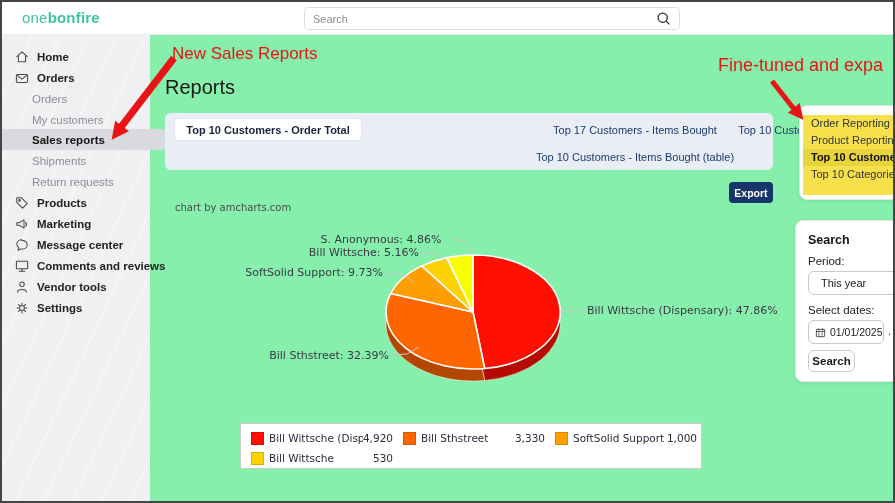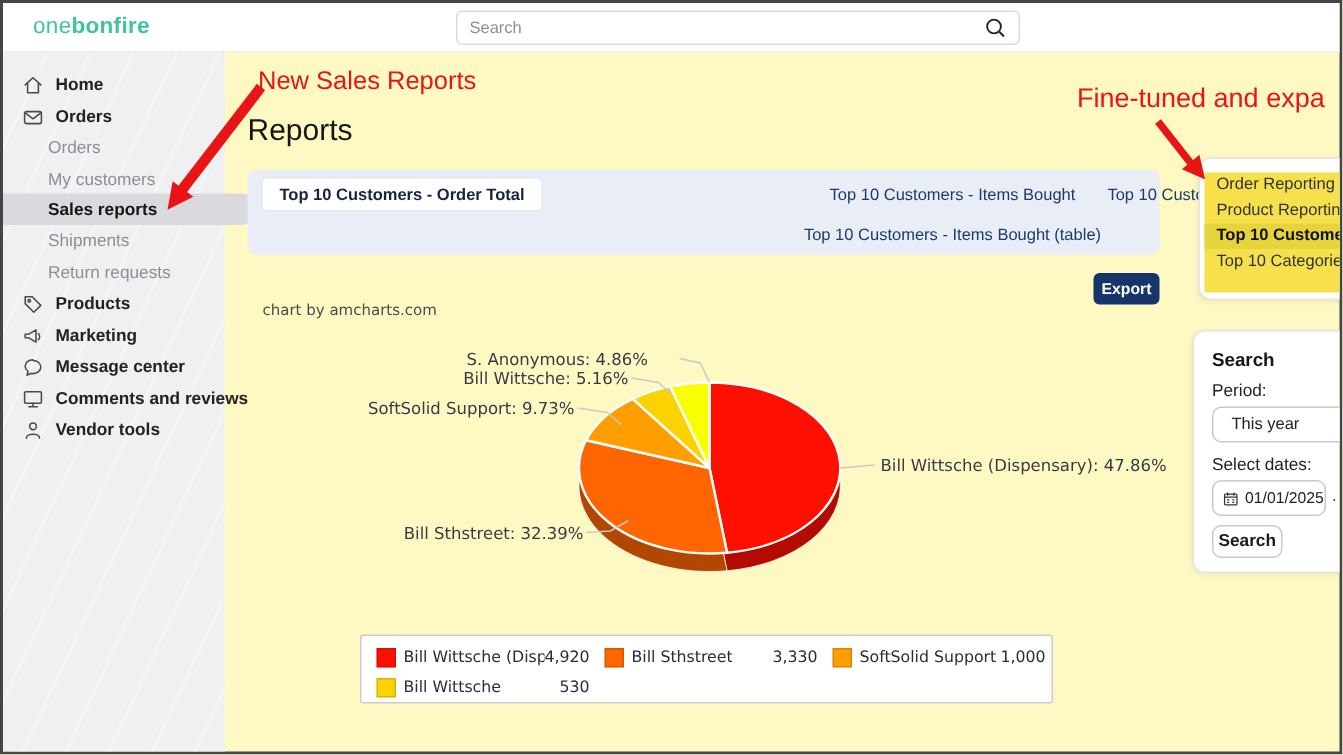--- a/index.html
+++ b/index.html
@@ -1,19 +1,19 @@
 <!DOCTYPE html>
 <html><head>
 <meta charset="utf-8">
 <style>
   * { margin:0; padding:0; box-sizing:border-box; }
   html,body { background:#fff; }
   #screen {
     position:relative; width:895px; height:503px; overflow:hidden;
-    border:2px solid #454545; background:#fef9c3;
+    border:2px solid #454545; background:#86efac;
     font-family:"Liberation Sans", sans-serif; color:#1c1c1c;
   }
 
   
   #header { position:absolute; left:0; top:0; width:895px; height:33px; background:#fff; border-bottom:1px solid #ececec; }
   #logo { position:absolute; left:20px; top:7px; font-size:15px; color:#3fc3a3; letter-spacing:.2px; }
   #logo .lt { font-weight:400; } #logo .bd { font-weight:700; }
   #top-search { position:absolute; left:302px; top:5px; width:376px; height:23px; border:1px solid #dcdcdc; border-radius:4px; background:#fff; display:flex; align-items:center; padding:0 8px; }
   #top-search input { flex:1; border:none; outline:none; font-size:11px; color:#333; font-family:"Liberation Sans",sans-serif; }
   #top-search input::placeholder { color:#8f8f8f; }
@@ -167,27 +167,36 @@
       </div>
     <div class="side-item main" style="top:241px">
       <span class="ic">
           <svg width="16" height="16" viewBox="0 0 20 20">
             <circle cx="10" cy="6.5" r="2.8"></circle>
             <path d="M4.5 16.5 c0 -4.5 11 -4.5 11 0"></path>
           </svg>
         </span>
       <span class="lbl">Vendor tools</span>
       </div>
+    <div class="side-item main" style="top:262px">
+      <span class="ic">
+          <svg width="16" height="16" viewBox="0 0 20 20">
+            <circle cx="10" cy="10" r="3"></circle>
+            <path d="M10 3.8 V6 M10 14 V16.2 M3.8 10 H6 M14 10 H16.2 M5.6 5.6 L7.2 7.2 M12.8 12.8 L14.4 14.4 M14.4 5.6 L12.8 7.2 M7.2 12.8 L5.6 14.4"></path>
+          </svg>
+        </span>
+      <span class="lbl">Settings</span>
+      </div>
   </div>
 
   <div id="page-title">Reports</div>
 
   <div id="tabbar">
     <div id="tab-active">Top 10 Customers - Order Total</div>
-    <div class="tab" id="tab-2">Top 10 Customers - Items Bought</div>
+    <div class="tab" id="tab-2">Top 17 Customers - Items Bought</div>
     <div class="tab" id="tab-3">Top 10 Customers - Order Total (table)</div>
     <div class="tab" id="tab-4">Top 10 Customers - Items Bought (table)</div>
   </div>
 
   <button id="export-btn">Export</button>
   <div id="chart-credit">chart by amcharts.com</div>
 
   <svg id="chart-svg" width="700" height="200" viewBox="0 0 700 200">
     <g id="pie-rim">
         <path d="M 323 100 L 323.0 43.0 A 87 57 0 0 1 334.7 156.5 Z" fill="#b30b00" transform="translate(0,12)" stroke="#fff" stroke-width="0.5" stroke-linejoin="round"></path>
@@ -204,21 +213,21 @@
         <path d="M 323 100 L 296.8 45.6 A 87 57 0 0 1 323.0 43.0 Z" fill="#F8FF01" stroke="#fff" stroke-width="1.6" stroke-linejoin="round"></path>
       </g>
     <g stroke="#c9c9c9" fill="none" stroke-width="1">
       <polyline points="303,27 317,30 323,43"></polyline>
       <polyline points="271,40 289,43 299,52"></polyline>
       <polyline points="235,60 255,63 264,71"></polyline>
       <polyline points="410,100 433,98"></polyline>
       <polyline points="241,143 257,142 269,135"></polyline>
     </g>
   </svg>
-  <div class="callout" style="left:309px; top:231px; width:140px; text-align:left;">S. Anonymous: 4.86%</div>
+  <div class="callout" style="left:309px; top:231px; width:140px; text-align:center;">S. Anonymous: 4.86%</div>
   <div class="callout" style="left:277px; top:244px; width:140px; text-align:right;">Bill Wittsche: 5.16%</div>
   <div class="callout" style="left:231px; top:264px; width:150px; text-align:right;">SoftSolid Support: 9.73%</div>
   <div class="callout" style="left:585px; top:302px;">Bill Wittsche (Dispensary): 47.86%</div>
   <div class="callout" style="left:247px; top:347px; width:140px; text-align:right;">Bill Sthstreet: 32.39%</div>
 
   <div id="legend">
     <div class="leg-item">
         <span class="leg-sw" style="background: rgb(255, 15, 0);"></span>
         <span class="leg-name">Bill Wittsche (Dispensary)</span>
         <span class="leg-val">4,920</span>

